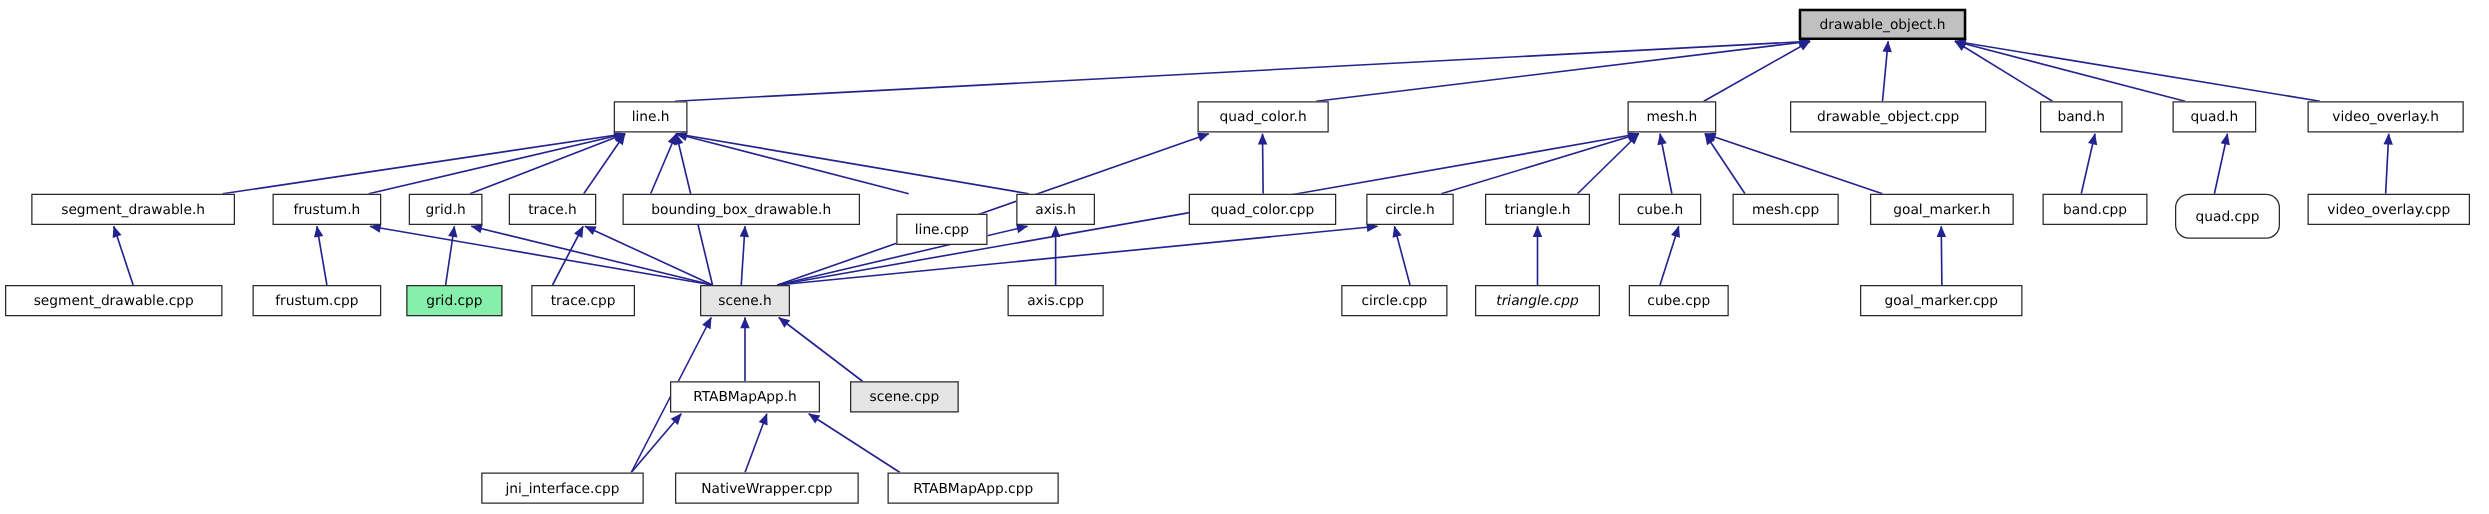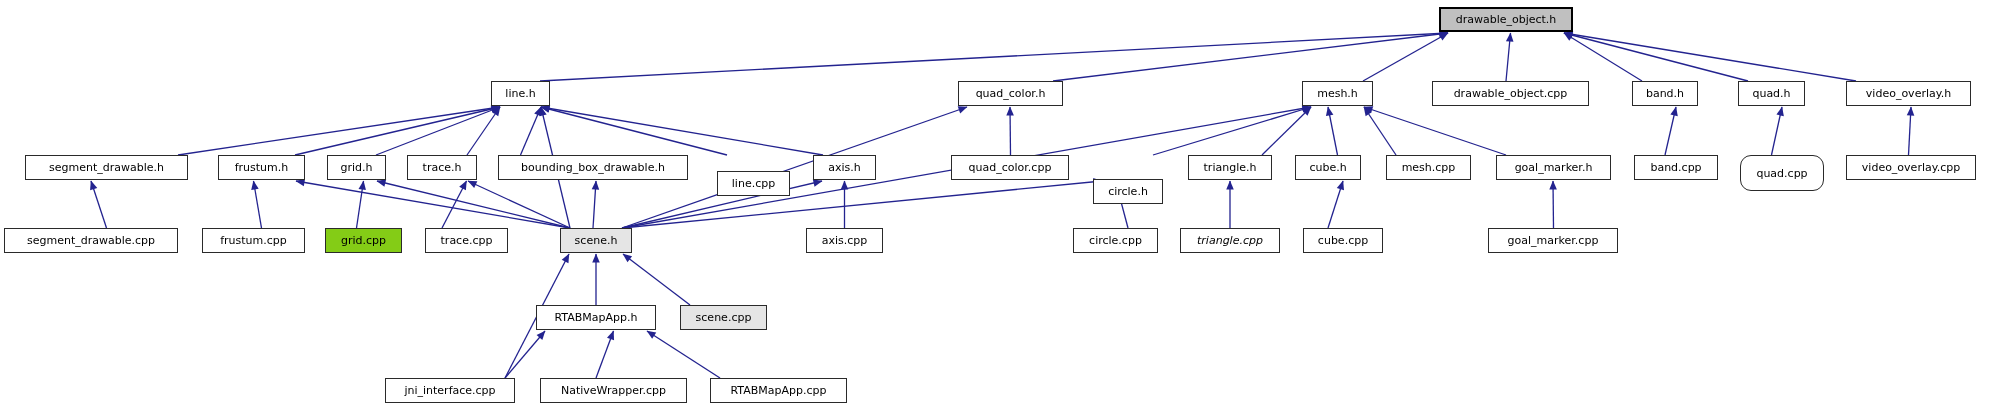--- a/index.html
+++ b/index.html
@@ -84,31 +84,31 @@
       <div class="node" style="left: 1738px; top: 81px; width: 67px; height: 25px; background: rgb(255, 255, 255); border-color: rgb(42, 42, 42); color: rgb(0, 0, 0);">quad.h</div>
       <div class="node" style="left: 1846px; top: 81px; width: 125px; height: 25px; background: rgb(255, 255, 255); border-color: rgb(42, 42, 42); color: rgb(0, 0, 0);">video_overlay.h</div>
       <div class="node" style="left: 25px; top: 155px; width: 163px; height: 25px; background: rgb(255, 255, 255); border-color: rgb(42, 42, 42); color: rgb(0, 0, 0);">segment_drawable.h</div>
       <div class="node" style="left: 218px; top: 155px; width: 87px; height: 25px; background: rgb(255, 255, 255); border-color: rgb(42, 42, 42); color: rgb(0, 0, 0);">frustum.h</div>
       <div class="node" style="left: 327px; top: 155px; width: 59px; height: 25px; background: rgb(255, 255, 255); border-color: rgb(42, 42, 42); color: rgb(0, 0, 0);">grid.h</div>
       <div class="node" style="left: 407px; top: 155px; width: 70px; height: 25px; background: rgb(255, 255, 255); border-color: rgb(42, 42, 42); color: rgb(0, 0, 0);">trace.h</div>
       <div class="node" style="left: 498px; top: 155px; width: 190px; height: 25px; background: rgb(255, 255, 255); border-color: rgb(42, 42, 42); color: rgb(0, 0, 0);">bounding_box_drawable.h</div>
       <div class="node" style="left: 717px; top: 171px; width: 73px; height: 25px; background: rgb(255, 255, 255); border-color: rgb(42, 42, 42); color: rgb(0, 0, 0);">line.cpp</div>
       <div class="node" style="left: 813px; top: 155px; width: 63px; height: 25px; background: rgb(255, 255, 255); border-color: rgb(42, 42, 42); color: rgb(0, 0, 0);">axis.h</div>
       <div class="node" style="left: 951px; top: 155px; width: 118px; height: 25px; background: rgb(255, 255, 255); border-color: rgb(42, 42, 42); color: rgb(0, 0, 0);">quad_color.cpp</div>
-      <div class="node" style="left: 1093px; top: 155px; width: 70px; height: 25px; background: rgb(255, 255, 255); border-color: rgb(42, 42, 42); color: rgb(0, 0, 0); margin-top: 24px;">circle.h</div>
+      <div class="node" style="left: 1093px; top: 155px; width: 70px; height: 25px; background: rgb(255, 255, 255); border-color: rgb(42, 42, 42); color: rgb(0, 0, 0);">circle.h</div>
       <div class="node" style="left: 1188px; top: 155px; width: 84px; height: 25px; background: rgb(255, 255, 255); border-color: rgb(42, 42, 42); color: rgb(0, 0, 0);">triangle.h</div>
       <div class="node" style="left: 1295px; top: 155px; width: 66px; height: 25px; background: rgb(255, 255, 255); border-color: rgb(42, 42, 42); color: rgb(0, 0, 0);">cube.h</div>
       <div class="node" style="left: 1386px; top: 155px; width: 85px; height: 25px; background: rgb(255, 255, 255); border-color: rgb(42, 42, 42); color: rgb(0, 0, 0);">mesh.cpp</div>
       <div class="node" style="left: 1496px; top: 155px; width: 115px; height: 25px; background: rgb(255, 255, 255); border-color: rgb(42, 42, 42); color: rgb(0, 0, 0);">goal_marker.h</div>
       <div class="node" style="left: 1634px; top: 155px; width: 84px; height: 25px; background: rgb(255, 255, 255); border-color: rgb(42, 42, 42); color: rgb(0, 0, 0);">band.cpp</div>
       <div class="node" style="left: 1740px; top: 155px; width: 84px; height: 36px; background: rgb(255, 255, 255); border-color: rgb(42, 42, 42); color: rgb(0, 0, 0); border-radius: 11px;">quad.cpp</div>
       <div class="node" style="left: 1846px; top: 155px; width: 130px; height: 25px; background: rgb(255, 255, 255); border-color: rgb(42, 42, 42); color: rgb(0, 0, 0);">video_overlay.cpp</div>
       <div class="node" style="left: 4px; top: 228px; width: 174px; height: 25px; background: rgb(255, 255, 255); border-color: rgb(42, 42, 42); color: rgb(0, 0, 0);">segment_drawable.cpp</div>
       <div class="node" style="left: 202px; top: 228px; width: 103px; height: 25px; background: rgb(255, 255, 255); border-color: rgb(42, 42, 42); color: rgb(0, 0, 0);">frustum.cpp</div>
-      <div class="node" style="left: 325px; top: 228px; width: 77px; height: 25px; background: #84cc16; border-color: rgb(42, 42, 42); color: rgb(0, 0, 0);">grid.cpp</div>
+      <div class="node" style="left: 325px; top: 228px; width: 77px; height: 25px; background: #86efac; border-color: rgb(42, 42, 42); color: rgb(0, 0, 0);">grid.cpp</div>
       <div class="node" style="left: 425px; top: 228px; width: 83px; height: 25px; background: rgb(255, 255, 255); border-color: rgb(42, 42, 42); color: rgb(0, 0, 0);">trace.cpp</div>
       <div class="node" style="left: 560px; top: 228px; width: 72px; height: 25px; background: #e5e5e5; border-color: rgb(42, 42, 42); color: rgb(0, 0, 0);">scene.h</div>
       <div class="node" style="left: 806px; top: 228px; width: 77px; height: 25px; background: rgb(255, 255, 255); border-color: rgb(42, 42, 42); color: rgb(0, 0, 0);">axis.cpp</div>
       <div class="node" style="left: 1073px; top: 228px; width: 85px; height: 25px; background: rgb(255, 255, 255); border-color: rgb(42, 42, 42); color: rgb(0, 0, 0);">circle.cpp</div>
       <div class="node" style="left: 1180px; top: 228px; width: 100px; height: 25px; background: rgb(255, 255, 255); border-color: rgb(42, 42, 42); color: rgb(0, 0, 0); font-style: italic;">triangle.cpp</div>
       <div class="node" style="left: 1303px; top: 228px; width: 80px; height: 25px; background: rgb(255, 255, 255); border-color: rgb(42, 42, 42); color: rgb(0, 0, 0);">cube.cpp</div>
       <div class="node" style="left: 1488px; top: 228px; width: 130px; height: 25px; background: rgb(255, 255, 255); border-color: rgb(42, 42, 42); color: rgb(0, 0, 0);">goal_marker.cpp</div>
       <div class="node" style="left: 536px; top: 305px; width: 120px; height: 25px; background: rgb(255, 255, 255); border-color: rgb(42, 42, 42); color: rgb(0, 0, 0);">RTABMapApp.h</div>
       <div class="node" style="left: 680px; top: 305px; width: 87px; height: 25px; background: #e5e5e5; border-color: rgb(42, 42, 42); color: rgb(0, 0, 0);">scene.cpp</div>
       <div class="node" style="left: 385px; top: 378px; width: 130px; height: 25px; background: rgb(255, 255, 255); border-color: rgb(42, 42, 42); color: rgb(0, 0, 0);">jni_interface.cpp</div>

